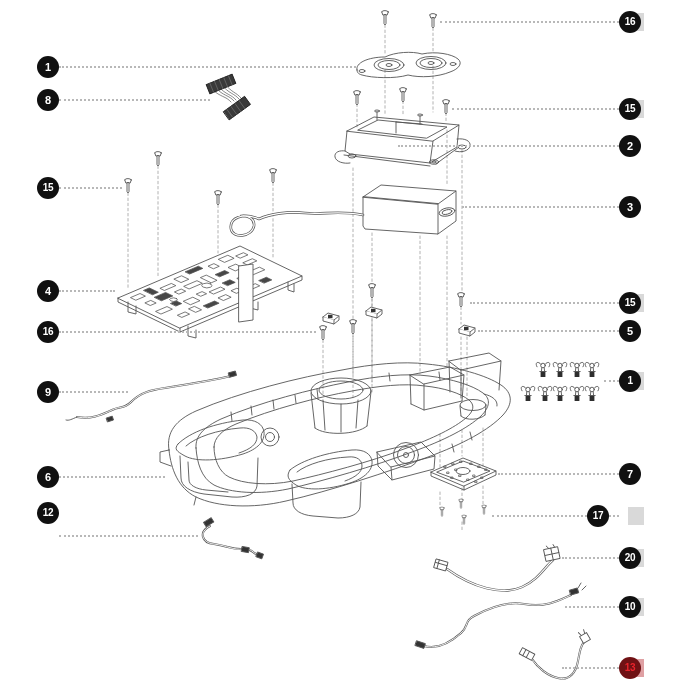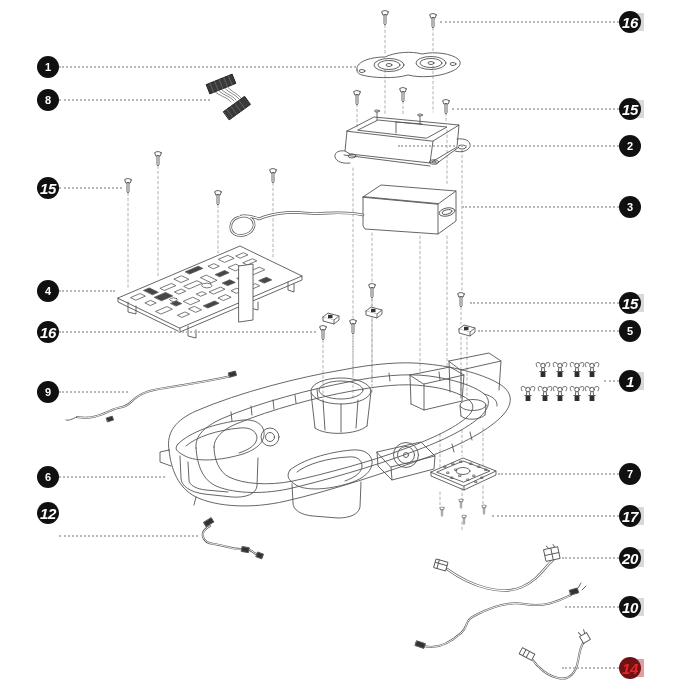--- a/index.html
+++ b/index.html
@@ -8,21 +8,21 @@
   svg.art{position:absolute;left:0;top:0;}
   #callout-layer{position:absolute;left:0;top:0;width:681px;height:698px;}
   .leader{position:absolute;height:0;border-top:2px dotted var(--leader,#b8b8b8);}
   .tagbox{position:absolute;width:16px;height:18px;background:var(--tag,#d9d9d9);}
   .tagbox.hl{background:var(--hl-tag,#dfa0a3);}
   .callout{position:absolute;width:22px;height:22px;border-radius:50%;
            background:var(--bubble,#101010);color:var(--num,#fff);
            display:flex;align-items:center;justify-content:center;
            font-weight:700;font-size:11px;line-height:1;cursor:pointer;}
   .callout.hl{background:var(--hl-bubble,#701114);color:var(--hl-num,#e8232b);}
-  .callout span.two{font-size:15px;letter-spacing:-0.4px;font-style:italic;}
+  .callout span.two{font-size:10px;letter-spacing:-0.4px;}
 </style>
 </head>
 <body>
 
 <div class="stage">
 
 <svg class="art" width="681" height="698" viewBox="0 0 681 698" fill="none" stroke="#555" stroke-width="0.9" stroke-linecap="round" stroke-linejoin="round">
   <defs>
     <g id="screw">
       <ellipse cx="0" cy="-3" rx="3.2" ry="1.4" fill="#fff"></ellipse>
@@ -382,32 +382,32 @@
       <div class="tagbox" style="left: 628px; top: 372px;"></div>
       <div class="callout" style="left: 619px; top: 370px;">
         <span class="two">1</span>
       </div>
       <div class="leader" style="left: 498px; width: 121px; top: 473px;"></div>
       <div class="callout" style="left: 619px; top: 463px;">
         <span>7</span>
       </div>
       <div class="leader" style="left: 492px; width: 127px; top: 515px;"></div>
       <div class="tagbox" style="left: 628px; top: 507px;"></div>
-      <div class="callout" style="left: 619px; top: 505px;">
+      <div class="callout" style="left: 587px; top: 505px;">
         <span class="two">17</span>
       </div>
       <div class="leader" style="left: 562px; width: 57px; top: 557px;"></div>
       <div class="tagbox" style="left: 628px; top: 549px;"></div>
       <div class="callout" style="left: 619px; top: 547px;">
         <span class="two">20</span>
       </div>
       <div class="leader" style="left: 565px; width: 54px; top: 606px;"></div>
       <div class="tagbox" style="left: 628px; top: 598px;"></div>
       <div class="callout" style="left: 619px; top: 596px;">
         <span class="two">10</span>
       </div>
       <div class="leader" style="left: 562px; width: 57px; top: 667px;"></div>
       <div class="tagbox hl" style="left: 628px; top: 659px;"></div>
       <div class="callout hl" style="left: 619px; top: 657px;">
-        <span class="two">14</span>
+        <span class="two">13</span>
       </div>
     </div>
 </div>
 
 </body></html>

